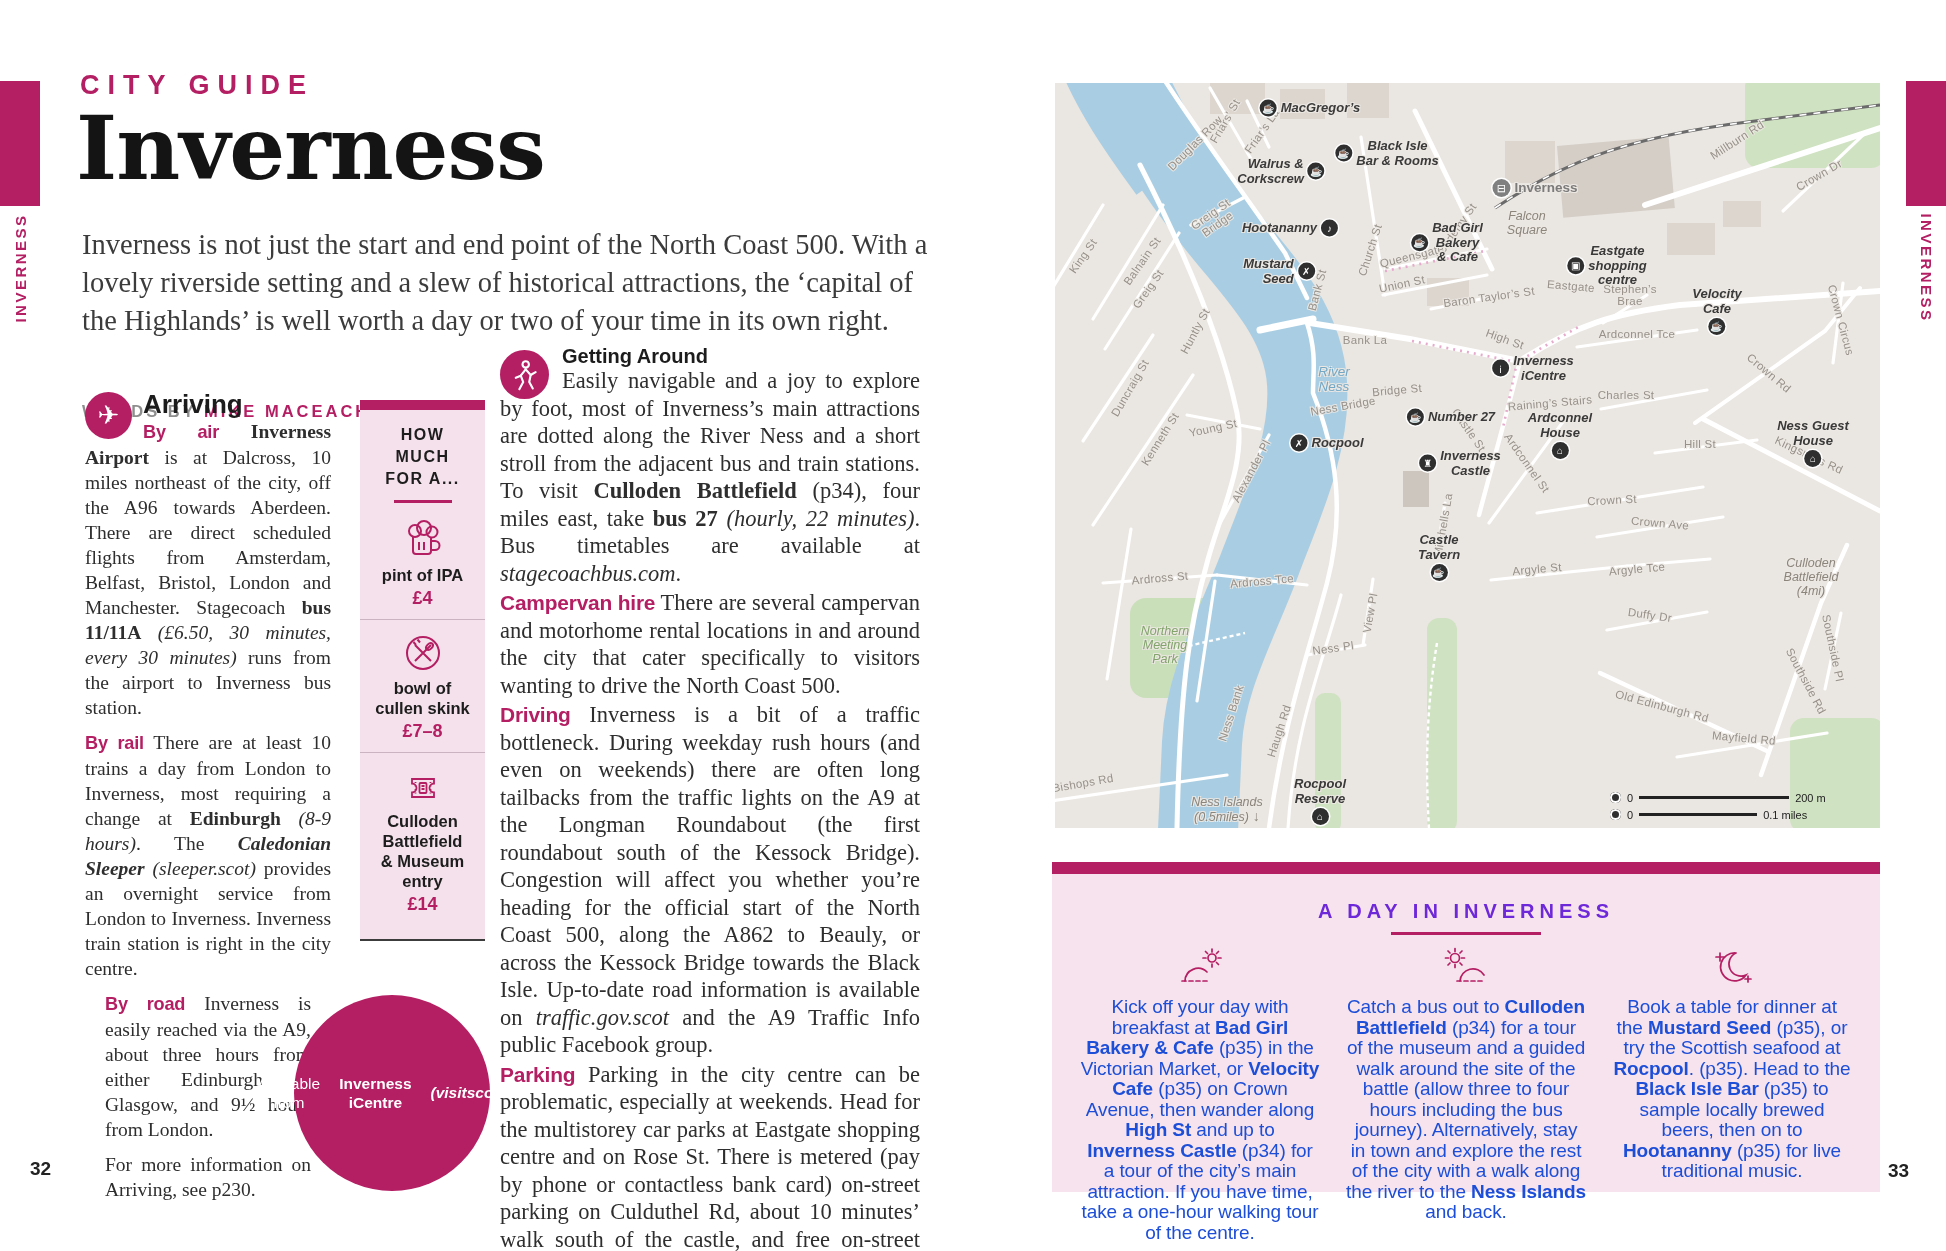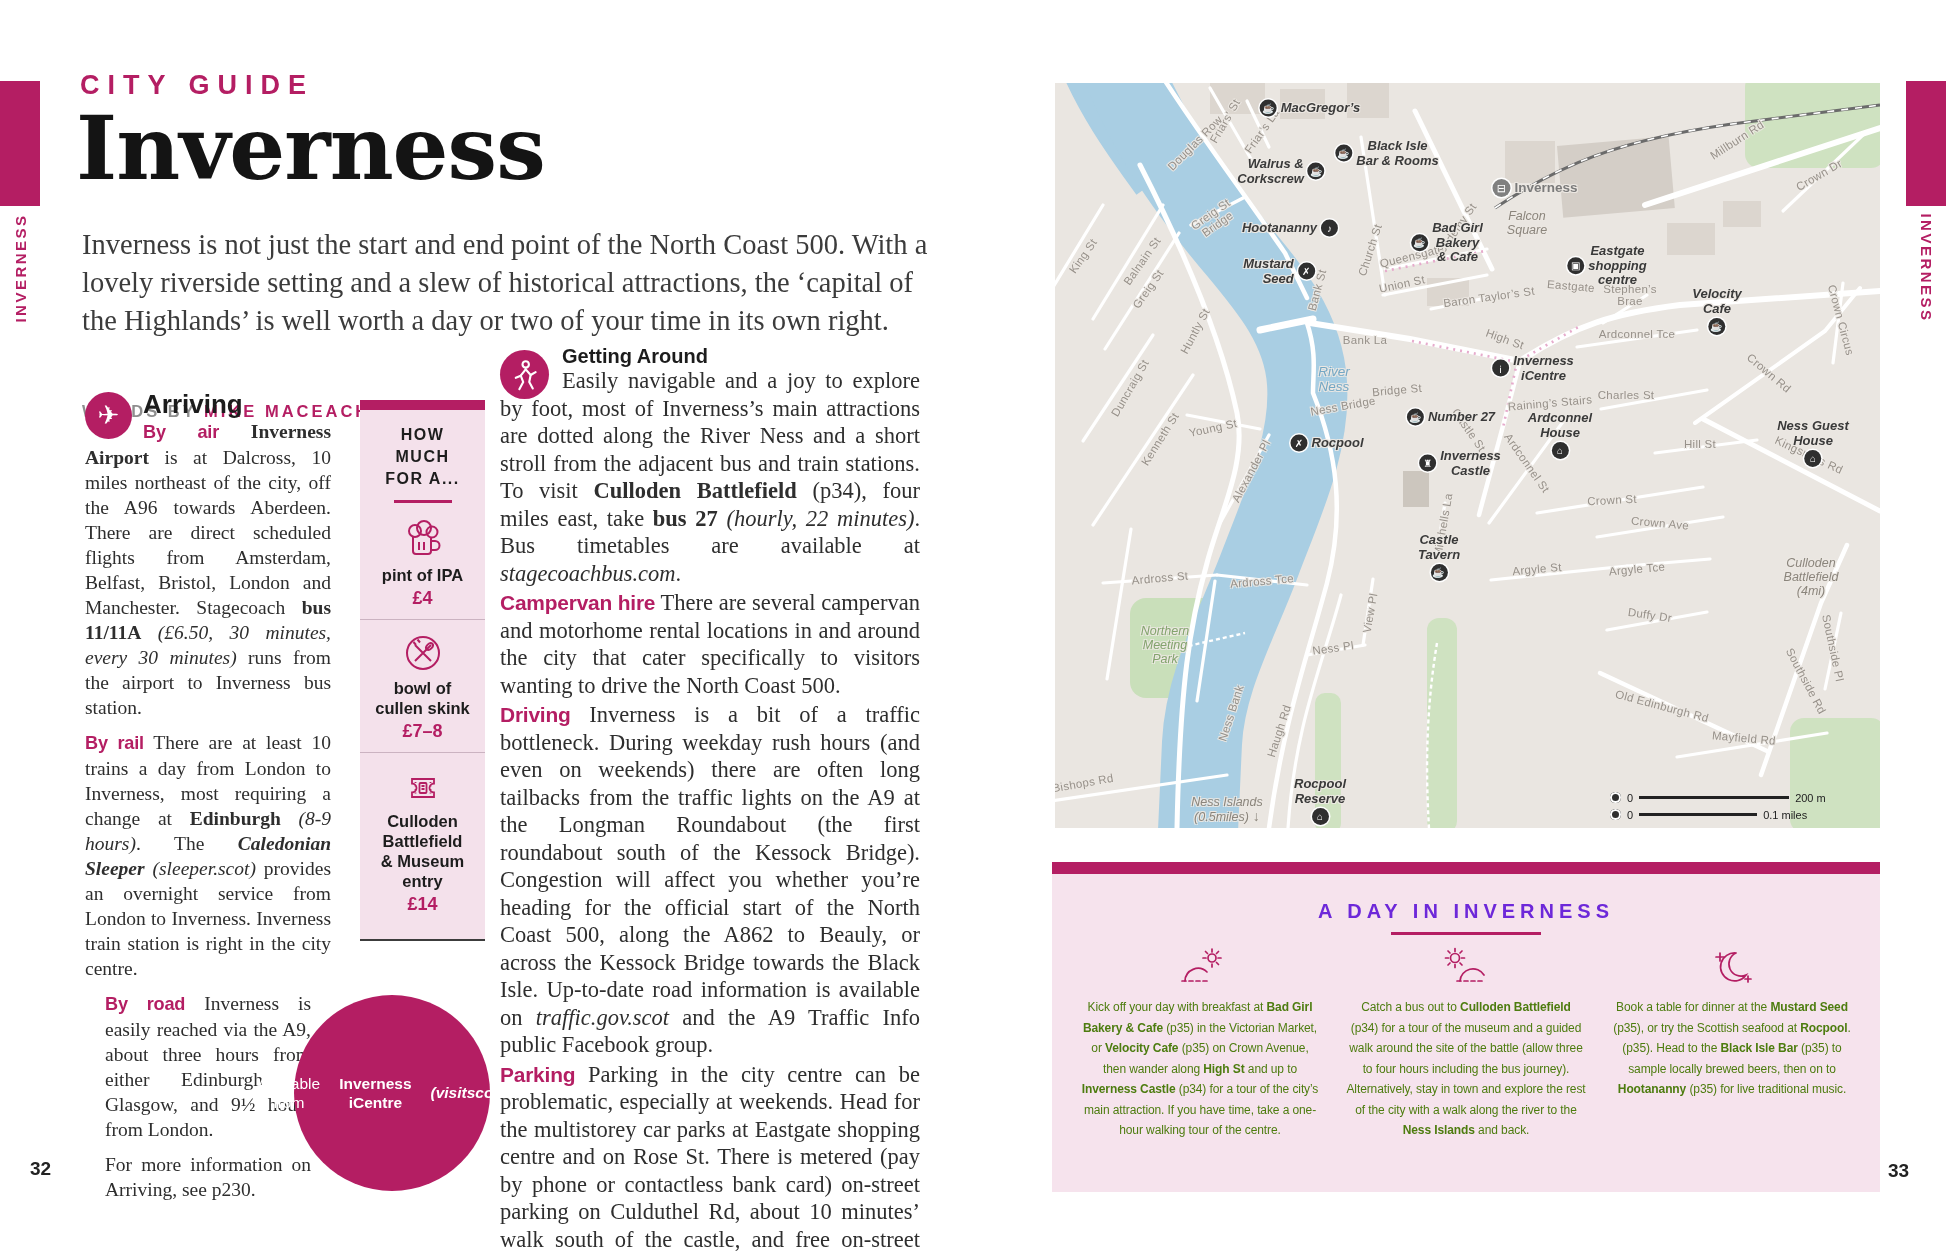--- a/index.html
+++ b/index.html
@@ -93,21 +93,21 @@
                 box-shadow:inset 0 0 0 2px #fff, inset 0 0 0 4px #2f2f2f;}
   
   .day-panel{position:absolute;left:1052px;top:862px;width:828px;height:318px;background:#f6e3ed;
              border-top:12px solid #b41e63;}
   .day-title{text-align:center;font-weight:bold;font-size:20px;letter-spacing:5px;color:#6d28d9;
              margin-top:26px;}
   .day-rule{width:150px;height:3px;background:#b41e63;margin:9px auto 10px;}
   .day-cols{display:flex;justify-content:space-between;padding:0 28px;}
   .day-col{width:240px;text-align:center;}
   .day-col .icon-wrap{height:52px;}
-  .day-text{font-size:12px;line-height:20.5px;color:#4d7c0f;letter-spacing:-0.1px;}
+  .day-text{font-size:19px;line-height:20.5px;color:#1d4ed8;letter-spacing:-0.1px;}
   .day-text .seg-b{font-weight:bold;}
 </style>
 </head>
 <body>
 
 <div class="page">
 
   <div class="tab-block left"></div>
   <div class="tab-block right"></div>
   <div class="side-label left">INVERNESS</div>

